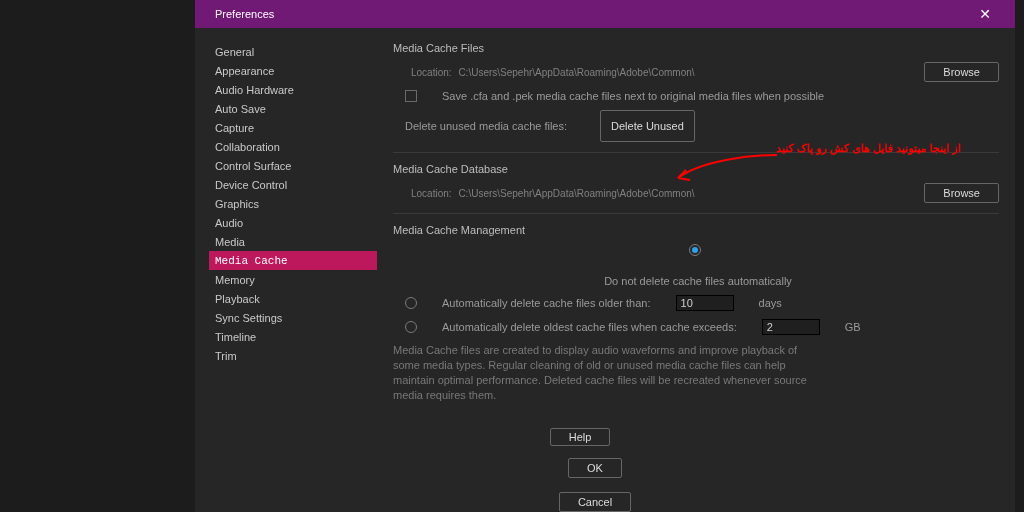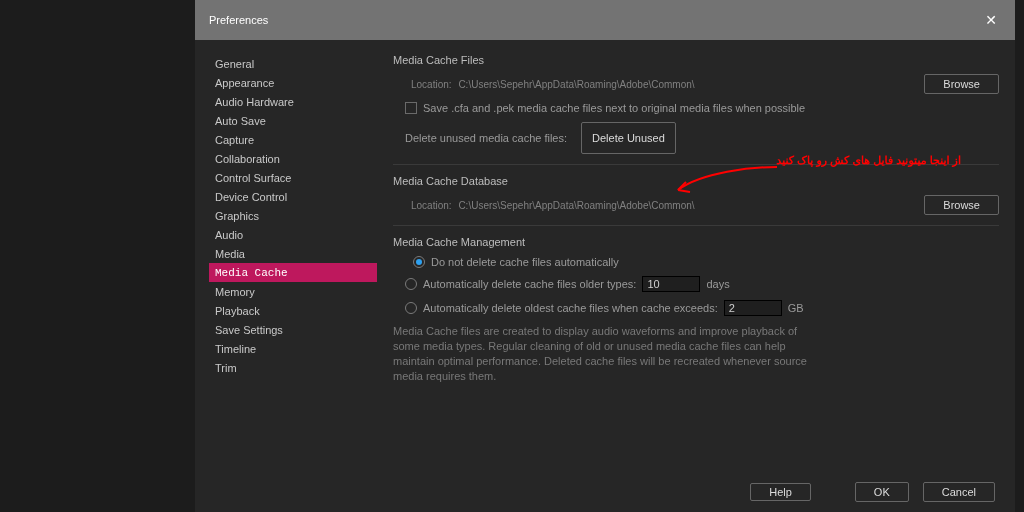--- a/index.html
+++ b/index.html
@@ -18,26 +18,26 @@
     position: absolute;
     left: 195px;
     top: 0;
     width: 820px;
     height: 512px;
     background: #262626;
     display: flex;
     flex-direction: column;
   }
   .titlebar {
-    height: 40px;
-    background: #737373;
+    height: 28px;
+    background: #701a75;
     color: #ffffff;
     display: flex;
     align-items: center;
-    padding: 0 14px;
+    padding: 0 20px;
     font-size: 11px;
   }
   .titlebar .title { flex: 1; }
   .close-btn {
     color: #ffffff;
     cursor: pointer;
     font-size: 14px;
     line-height: 14px;
     padding: 2px 4px;
   }
@@ -71,20 +71,21 @@
   .section-title { color: #bdbdbd; margin-bottom: 8px; }
   .divider {
     height: 1px;
     background: #3a3a3a;
     margin: 10px 0 10px 0;
   }
   .row {
     display: flex;
     align-items: center;
     margin-bottom: 8px;
+    gap: 19px;
   }
   .path-label { margin-left: 18px; color: #808080; font-size: 10px; }
   .spacer { flex: 1; }
   .btn {
     border: 1px solid #666666;
     background: transparent;
     color: #dcdcdc;
     border-radius: 2px;
     padding: 2px 18px;
     font-size: 11px;
@@ -133,20 +134,21 @@
     line-height: 15px;
     width: 420px;
   }
   .footer {
     height: 40px;
     display: flex;
     align-items: center;
     justify-content: flex-end;
     padding-right: 20px;
     gap: 14px;
+    flex-direction: column;
   }
   .footer .help-wrap { margin-right: 30px; }
 
   .annotation {
     position: absolute;
     color: #ff0000;
     font-size: 11px;
     font-weight: bold;
     right: 38px;
     top: 100px;
@@ -179,21 +181,21 @@
       <div class="item">Capture</div>
       <div class="item">Collaboration</div>
       <div class="item">Control Surface</div>
       <div class="item">Device Control</div>
       <div class="item">Graphics</div>
       <div class="item">Audio</div>
       <div class="item">Media</div>
       <div class="item selected">Media Cache</div>
       <div class="item">Memory</div>
       <div class="item">Playback</div>
-      <div class="item">Save Settings</div>
+      <div class="item">Sync Settings</div>
       <div class="item">Timeline</div>
       <div class="item">Trim</div>
     </div>
 
     <div class="content">
 
       <div class="section-title">Media Cache Files</div>
 
       <div class="row">
         <span class="path-label">
@@ -224,28 +226,28 @@
           <span style="margin-left:4px;">C:\Users\Sepehr\AppData\Roaming\Adobe\Common\</span>
         </span>
         <span class="spacer"></span>
         <span class="btn">Browse</span>
       </div>
 
       <div class="divider"></div>
 
       <div class="section-title">Media Cache Management</div>
 
-      <div class="row" style="margin-left:20px;">
+      <div class="row" style="margin-left:4px;flex-direction:column;">
         <span class="radio checked"></span>
         <span>Do not delete cache files automatically</span>
       </div>
 
       <div class="row" style="margin-left:12px;">
         <span class="radio"></span>
-        <span>Automatically delete cache files older types:</span>
+        <span>Automatically delete cache files older than:</span>
         <input class="num-input" value="10" style="">
         <span>days</span>
       </div>
 
       <div class="row" style="margin-left:12px;">
         <span class="radio"></span>
         <span>Automatically delete oldest cache files when cache exceeds:</span>
         <input class="num-input" value="2" style="">
         <span>GB</span>
       </div>

